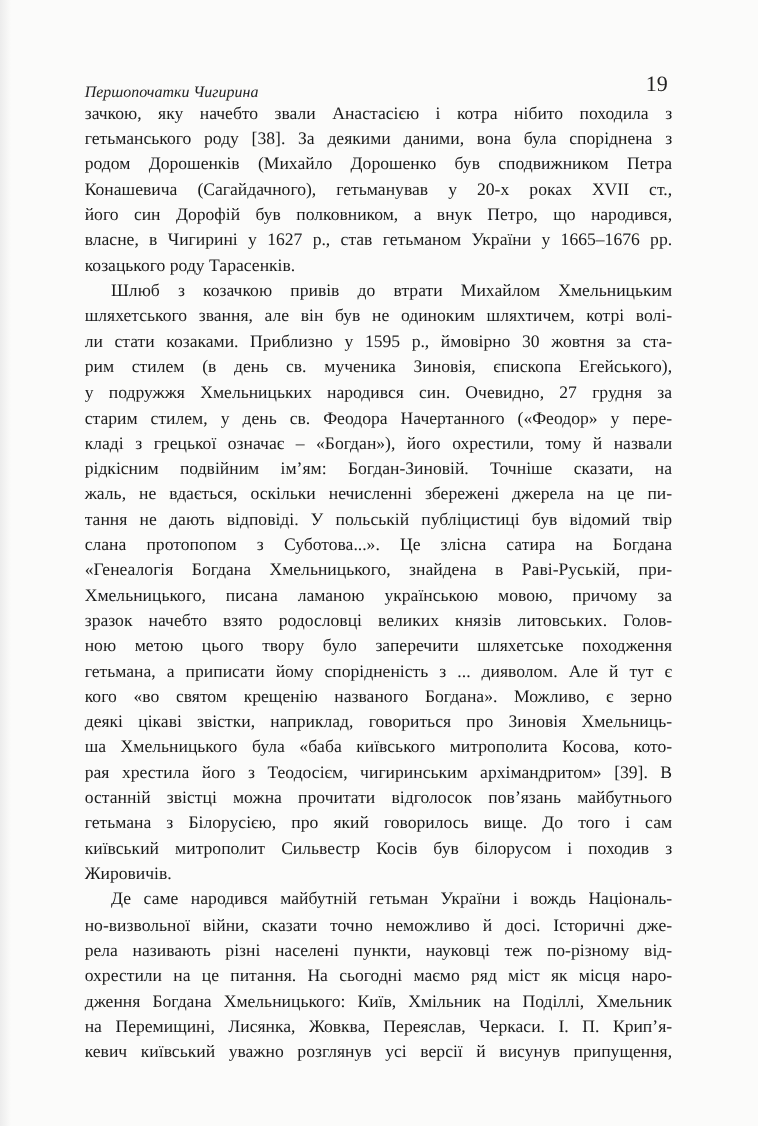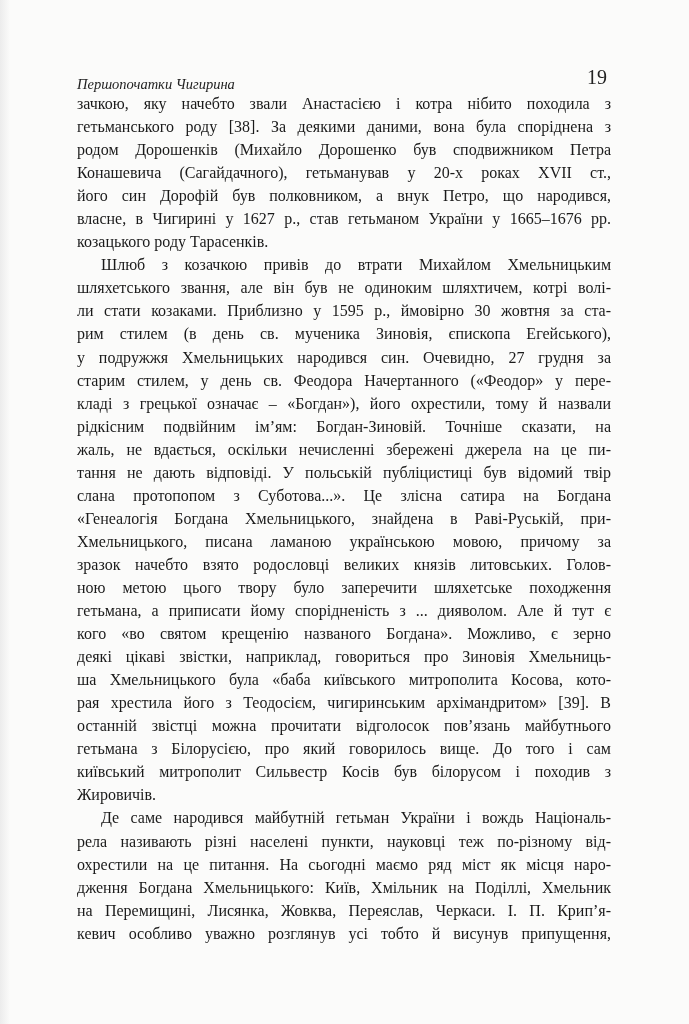--- a/index.html
+++ b/index.html
@@ -78,19 +78,20 @@
       <span class="line">деякі цікаві звістки, наприклад, говориться про Зиновія Хмельниць-</span>
       <span class="line">ша Хмельницького була «баба київського митрополита Косова, кото-</span>
       <span class="line">рая хрестила його з Теодосієм, чигиринським архімандритом» [39]. В</span>
       <span class="line">останній звістці можна прочитати відголосок пов’язань майбутнього</span>
       <span class="line">гетьмана з Білорусією, про який говорилось вище. До того і сам</span>
       <span class="line">київський митрополит Сильвестр Косів був білорусом і походив з</span>
       <span class="line last">Жировичів.</span>
     </div>
     <div>
       <span class="line indent">Де саме народився майбутній гетьман України і вождь Національ-</span>
+      <span class="line">но-визвольної війни, сказати точно неможливо й досі. Історичні дже-</span>
       <span class="line">рела називають різні населені пункти, науковці теж по-різному від-</span>
       <span class="line">охрестили на це питання. На сьогодні маємо ряд міст як місця наро-</span>
       <span class="line">дження Богдана Хмельницького: Київ, Хмільник на Поділлі, Хмельник</span>
       <span class="line">на Перемищині, Лисянка, Жовква, Переяслав, Черкаси. І. П. Крип’я-</span>
-      <span class="line">кевич особливо уважно розглянув усі тобто й висунув припущення,</span>
+      <span class="line">кевич київський уважно розглянув усі версії й висунув припущення,</span>
     </div>
   </div>
 
 </body></html>

